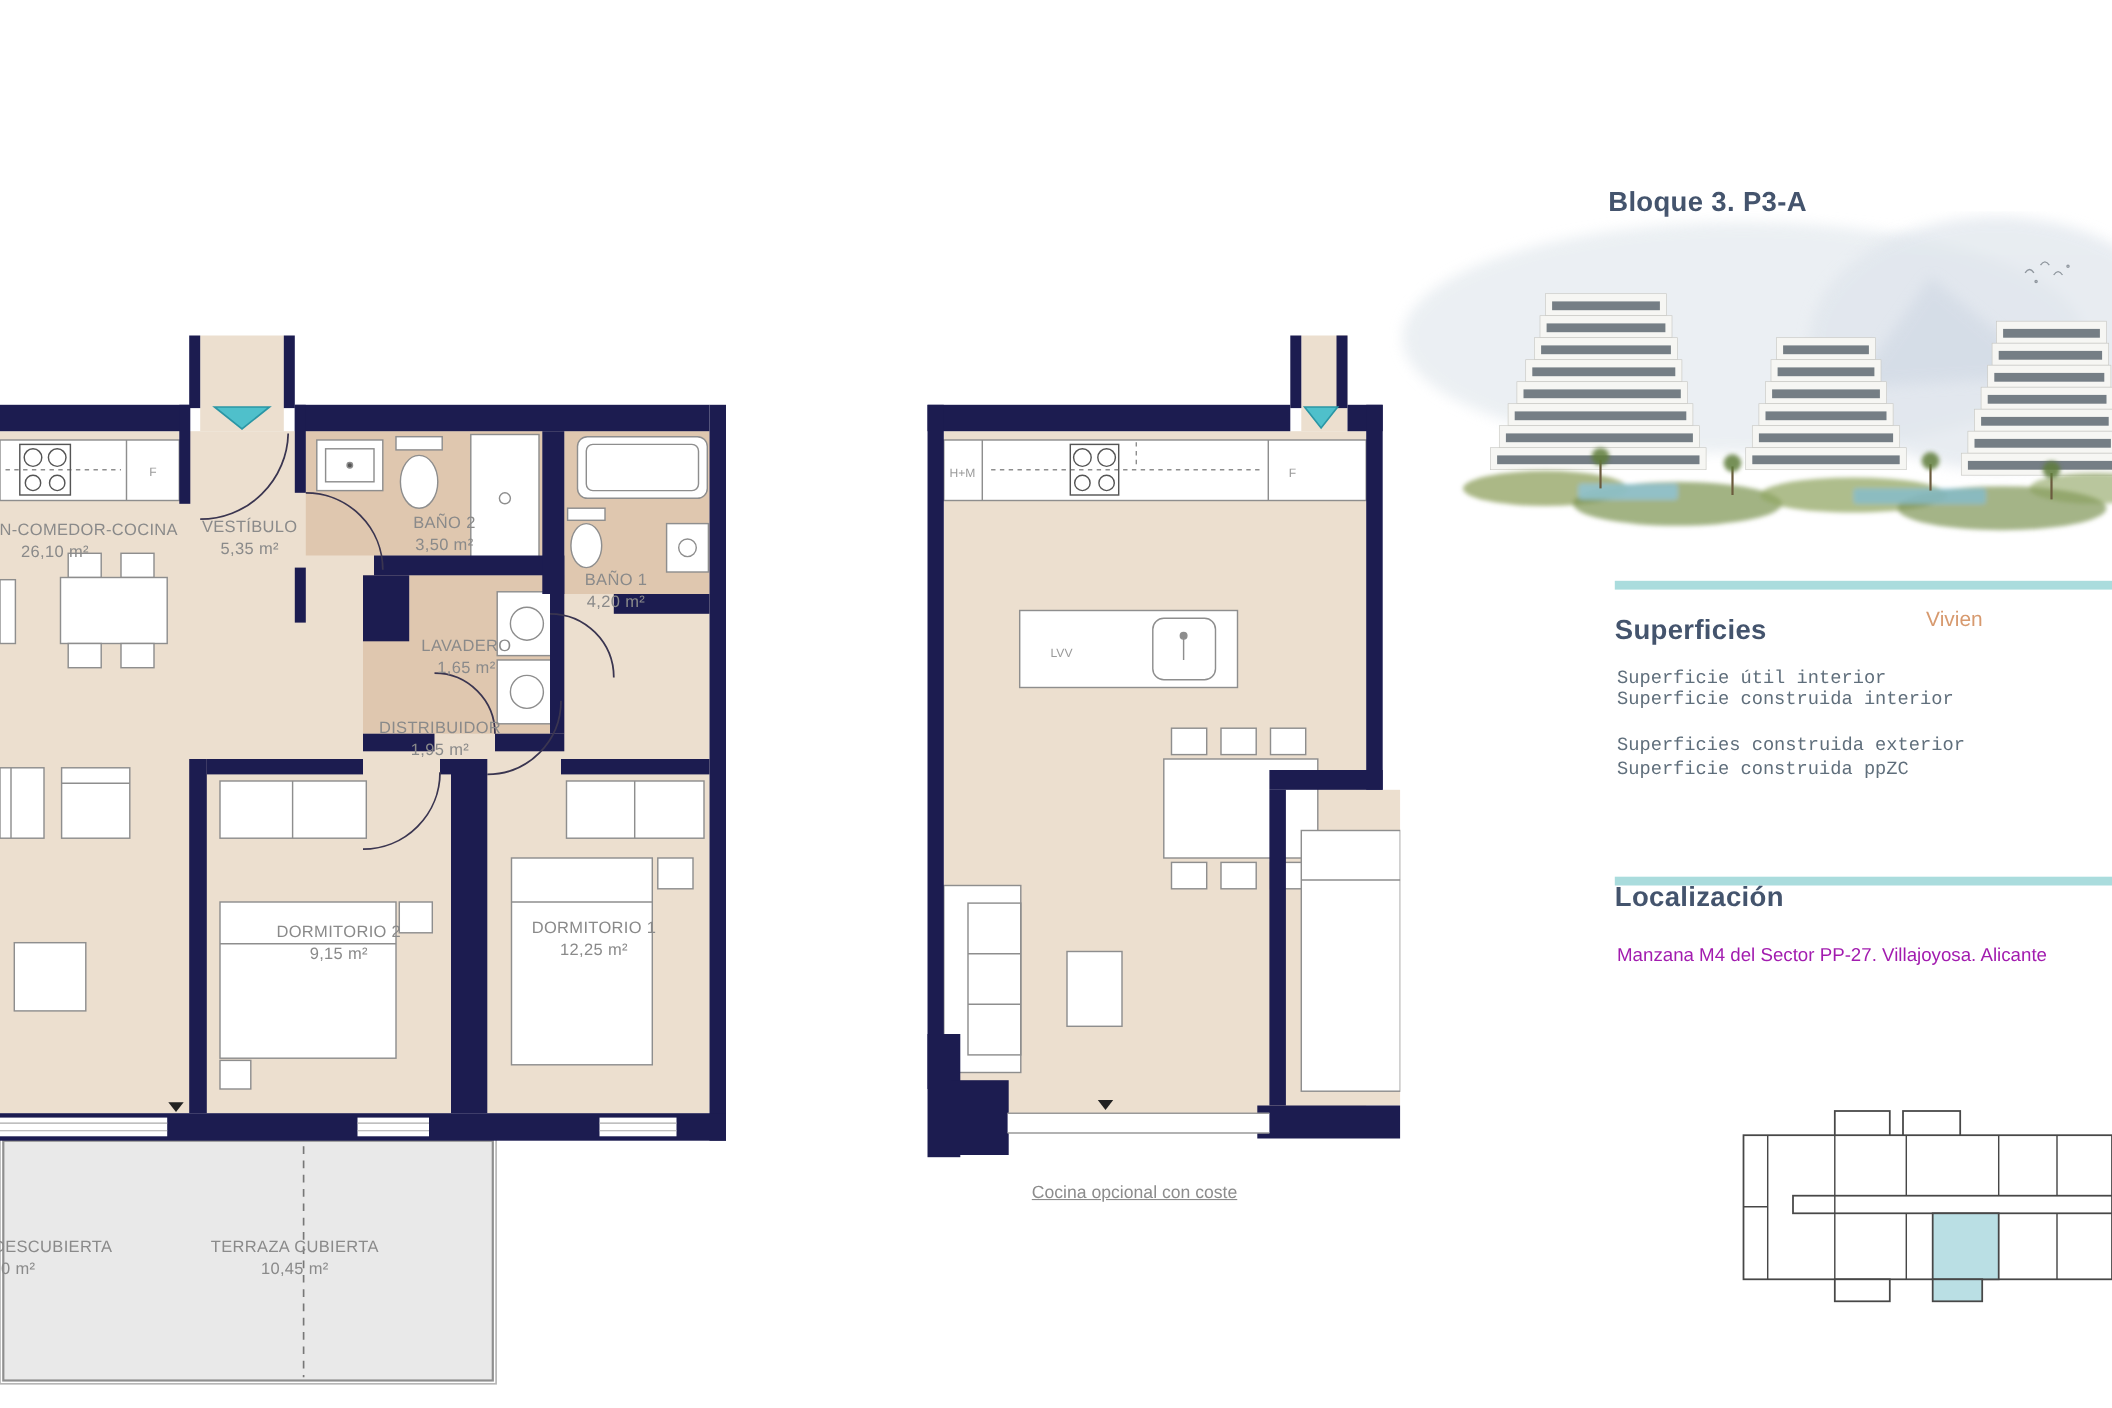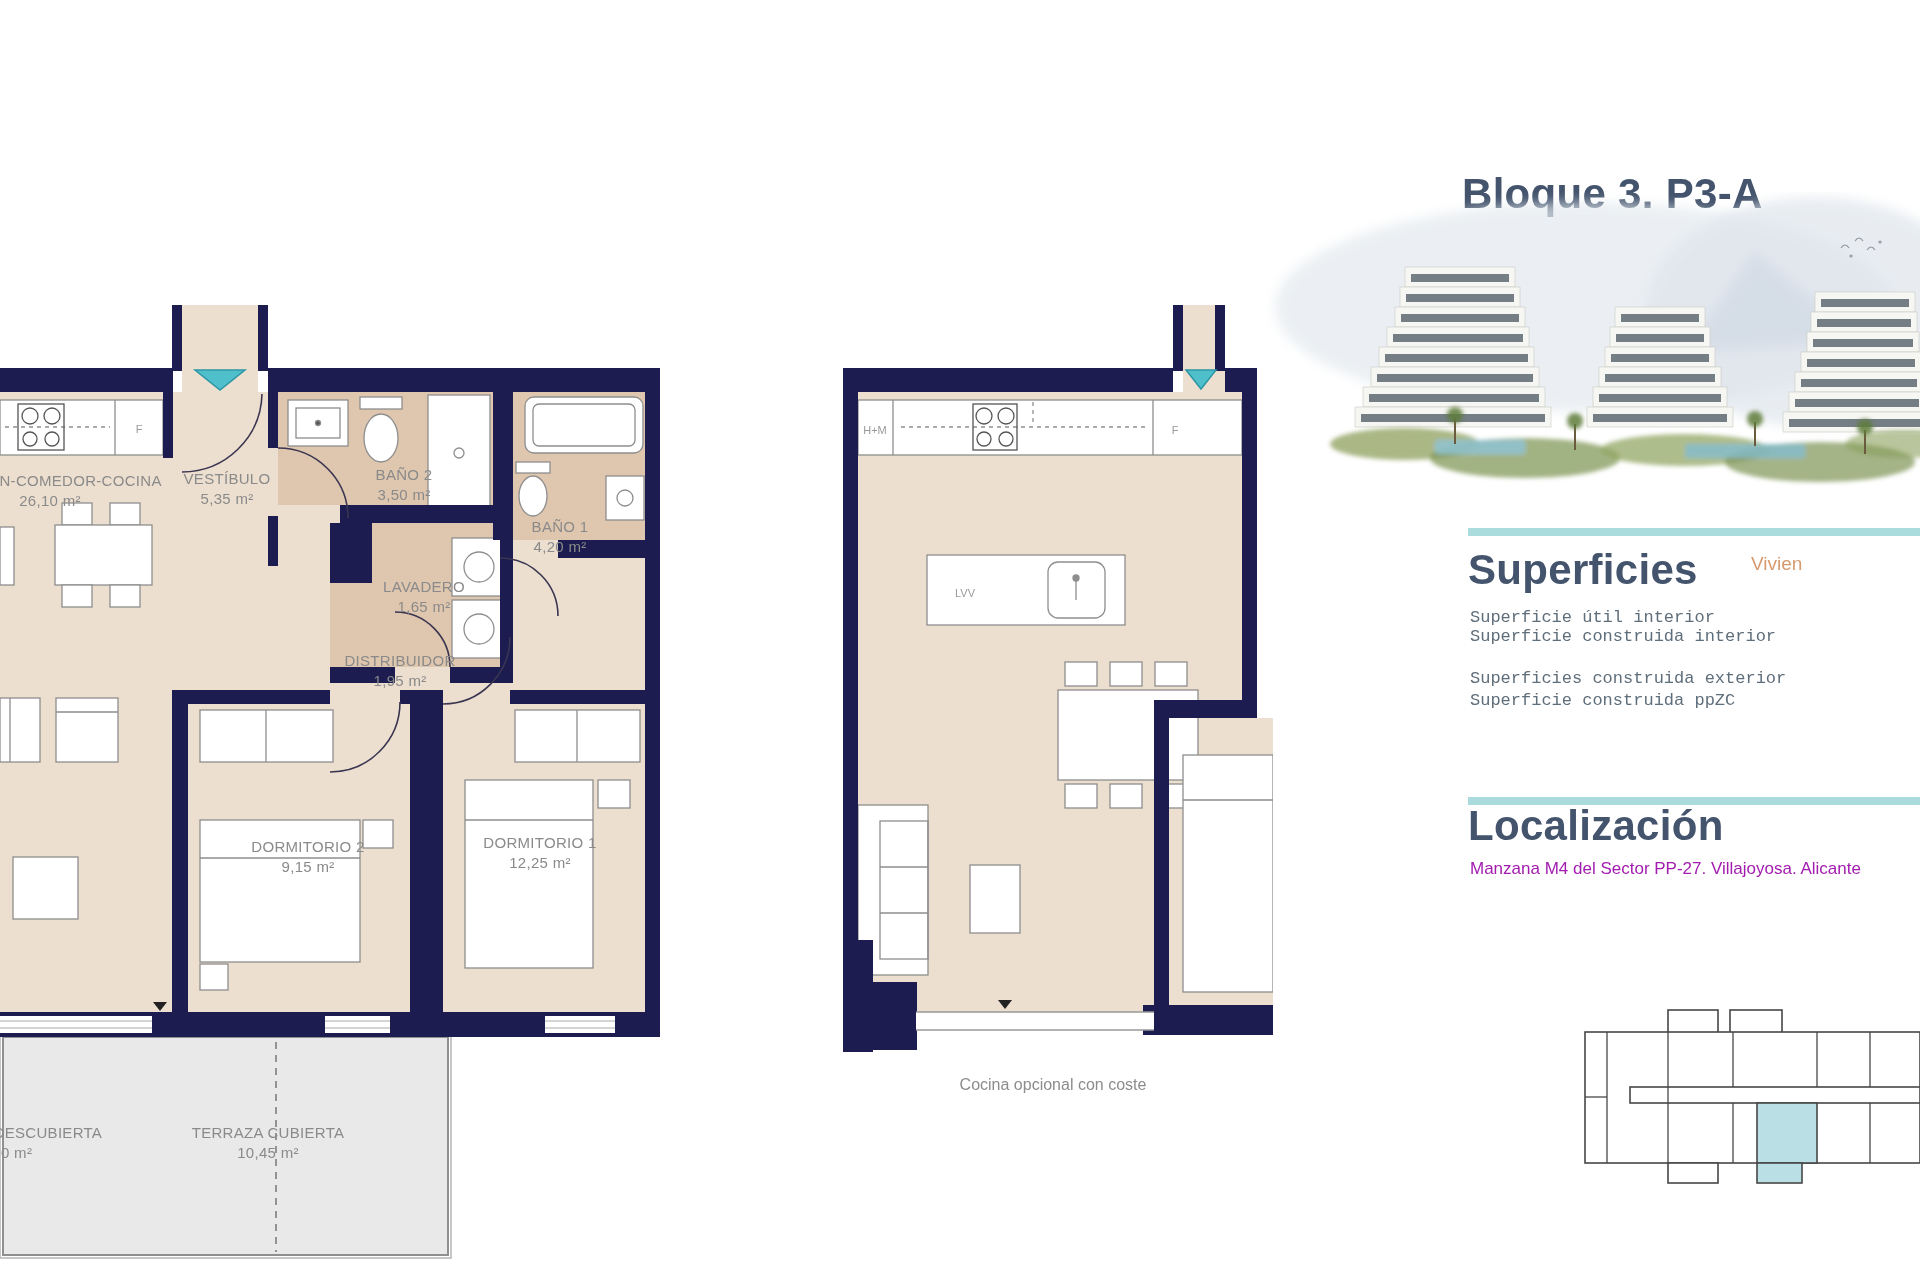--- a/index.html
+++ b/index.html
@@ -3,35 +3,35 @@
 <meta charset="utf-8">
 <style>
   html,body{margin:0;padding:0;}
   body{
     width:1920px;height:1280px;position:relative;overflow:hidden;
     background:#ffffff;
     font-family:"Liberation Sans", sans-serif;
   }
   .abs{position:absolute;}
   .heading{
-    font-weight:bold;color:#44546d;font-size:42px;letter-spacing:.3px;
+    font-weight:bold;color:#44546d;font-size:25px;letter-spacing:.3px;
   }
   .teal-bar{background:#aadcdd;height:8px;width:452px;left:1468px;position:absolute;}
   .list-row{
     position:absolute;left:1470px;font-size:17px;color:#5f6e7b;white-space:nowrap;font-family:Liberation Mono, monospace;
   }
   .col-label{
     position:absolute;left:1751px;top:553px;font-size:19px;color:#d79a6f;white-space:nowrap;
   }
   .address{
     position:absolute;left:1470px;top:859px;font-size:17px;color:#a21caf;white-space:nowrap;
   }
   .caption{
-    position:absolute;left:938px;top:1076px;width:230px;text-align:center;
-    font-size:16px;color:#8c8c8c;
+    position:absolute;left:938px;top:1076px;width:230px;
+    font-size:16px;color:#8c8c8c;text-decoration:underline;
   }
   svg text{
     font-family:"Liberation Sans", sans-serif;
     fill:#8a8a8a;font-size:15px;letter-spacing:.3px;
   }
   svg text.small{font-size:11px;fill:#9a9a9a;letter-spacing:0;}
 </style>
 </head>
 <body>
 
@@ -134,21 +134,21 @@
     <path d="M586 56 q4 -6 8 0"></path>
       <path d="M600 49 q4 -6 8 0"></path>
       <path d="M612 58 q4 -6 8 0"></path>
     <circle cx="625" cy="50" r="1"></circle>
       <circle cx="596" cy="64" r="1"></circle>
   </g>
 </svg>
 
 <div class="teal-bar" style="top:528px;"></div>
 
-<div class="abs heading" style="left:1468px;top:546px;">Superficies</div>
+<div class="abs heading" style="left:1468px;top:559px;">Superficies</div>
 <div class="col-label">Vivien</div>
 
 <div class="list-row" style="top:608px;">Superficie útil interior</div>
 <div class="list-row" style="top:627px;">Superficie construida interior</div>
 <div class="list-row" style="top:669px;">Superficies construida exterior</div>
 <div class="list-row" style="top:691px;">Superficie construida ppZC</div>
 
 <div class="teal-bar" style="top:797px;"></div>
 
 <div class="abs heading" style="left:1468px;top:802px;">Localización</div>

